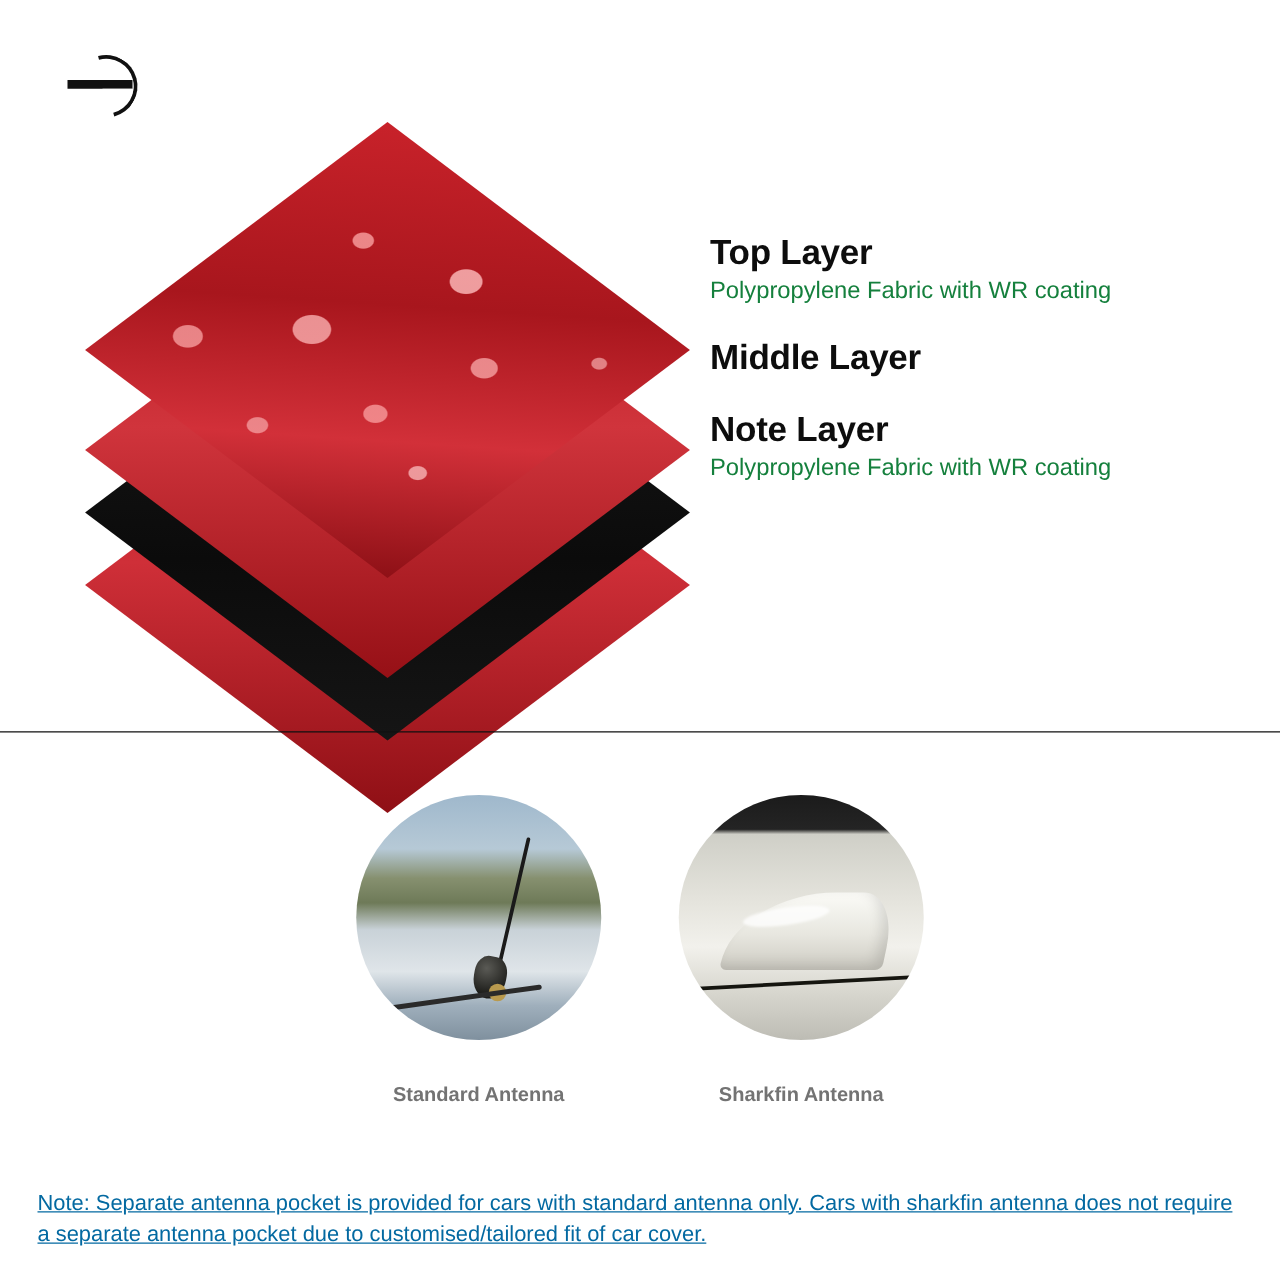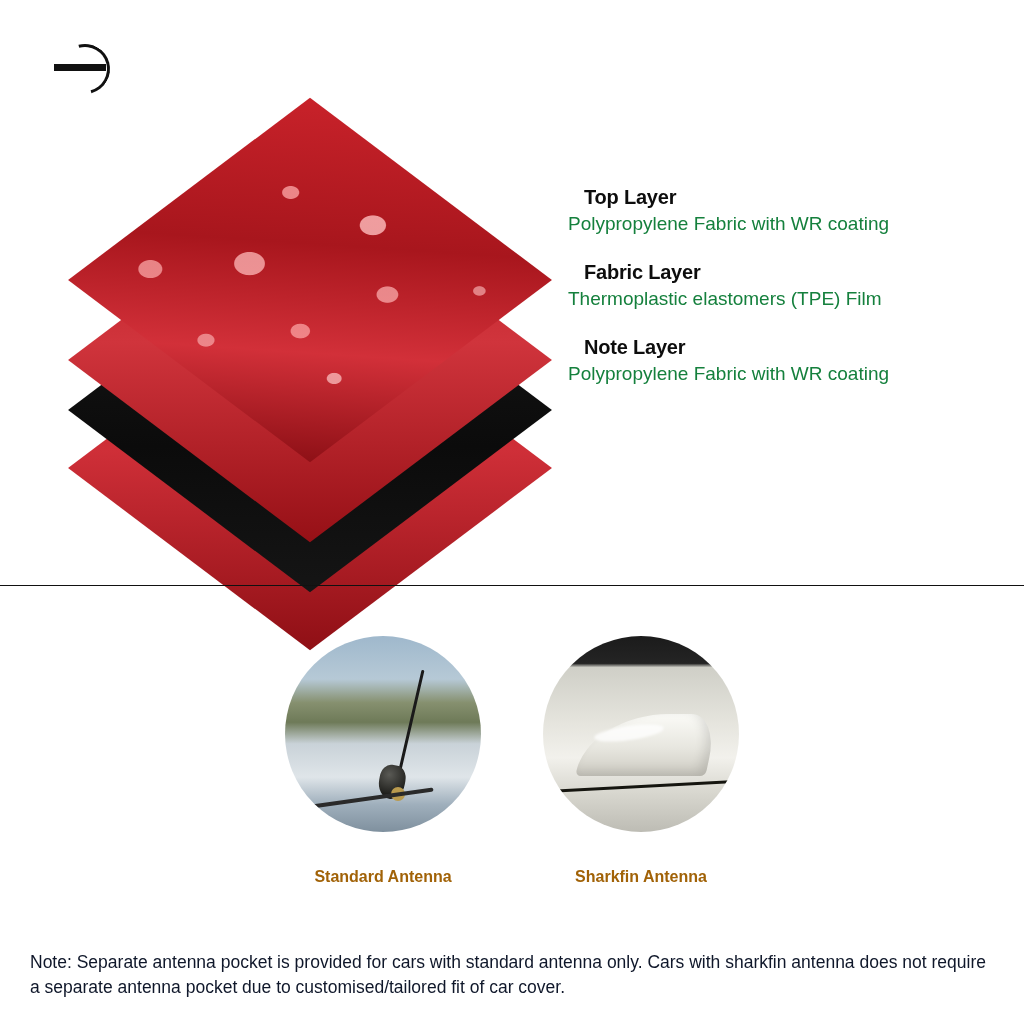--- a/index.html
+++ b/index.html
@@ -102,24 +102,24 @@
 
   
   .layer-text {
     position: absolute;
     left: 568px;
     top: 186px;
     width: 430px;
   }
   .layer-group { margin-bottom: 26px; }
   .layer-title {
-    font-size: 20px;
+    font-size: 28px;
     font-weight: bold;
     letter-spacing: -0.2px;
-    margin: 0 0 4px 16px;
+    margin: 0 0 4px 0;
     color: #0d0d0d;
   }
   .layer-desc {
     font-size: 19px;
     margin: 0;
     color: #15803d;
   }
 
   
   .divider {
@@ -236,32 +236,33 @@
     top: 76%;
     width: 100%;
     height: 3px;
     background: #15150f;
     transform: rotate(-3deg);
   }
   .antenna-caption {
     margin-top: 36px;
     font-size: 16px;
     font-weight: bold;
-    color: #a16207;
+    color: #737373;
   }
 
   
   .note {
     position: absolute;
     left: 30px;
     top: 932px;
     width: 968px;
     font-size: 17.5px;
     line-height: 1.45;
-    color: #0f172a;
+    color: #0369a1;
+    text-decoration: underline;
   }
 </style>
 </head>
 <body>
 
 <div class="logo-mark">
   <div class="ring"></div>
   <div class="bar"></div>
   <div class="bar2"></div>
 </div>
@@ -280,22 +281,21 @@
     <div class="sheet-inner"></div>
   </div>
 </div>
 
 <div class="layer-text">
   <div class="layer-group">
     <p class="layer-title">Top Layer</p>
     <p class="layer-desc">Polypropylene Fabric with WR coating</p>
   </div>
   <div class="layer-group">
-    <p class="layer-title">Fabric Layer</p>
-    <p class="layer-desc">Thermoplastic elastomers (TPE) Film</p>
+    <p class="layer-title">Middle Layer</p>
   </div>
   <div class="layer-group">
     <p class="layer-title">Note Layer</p>
     <p class="layer-desc">Polypropylene Fabric with WR coating</p>
   </div>
 </div>
 
 <div class="divider"></div>
 
 <div class="antennas">

